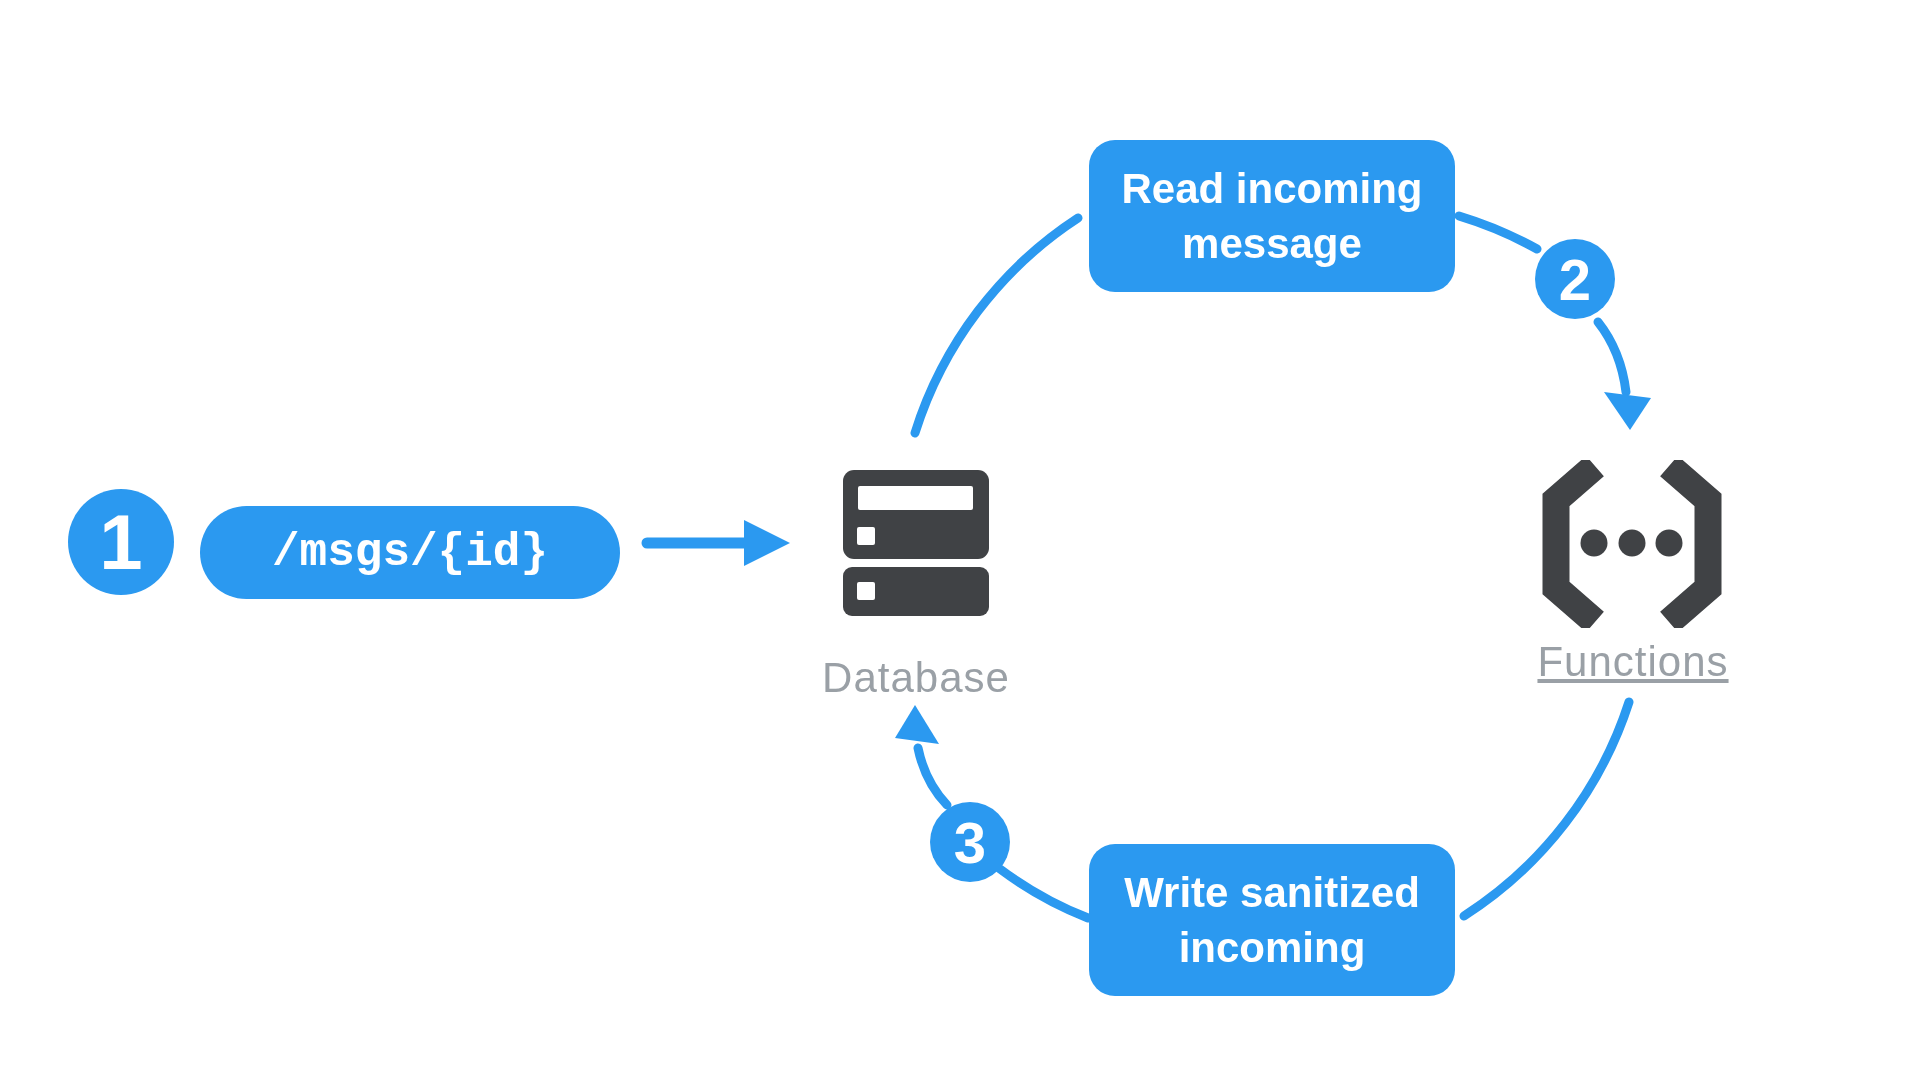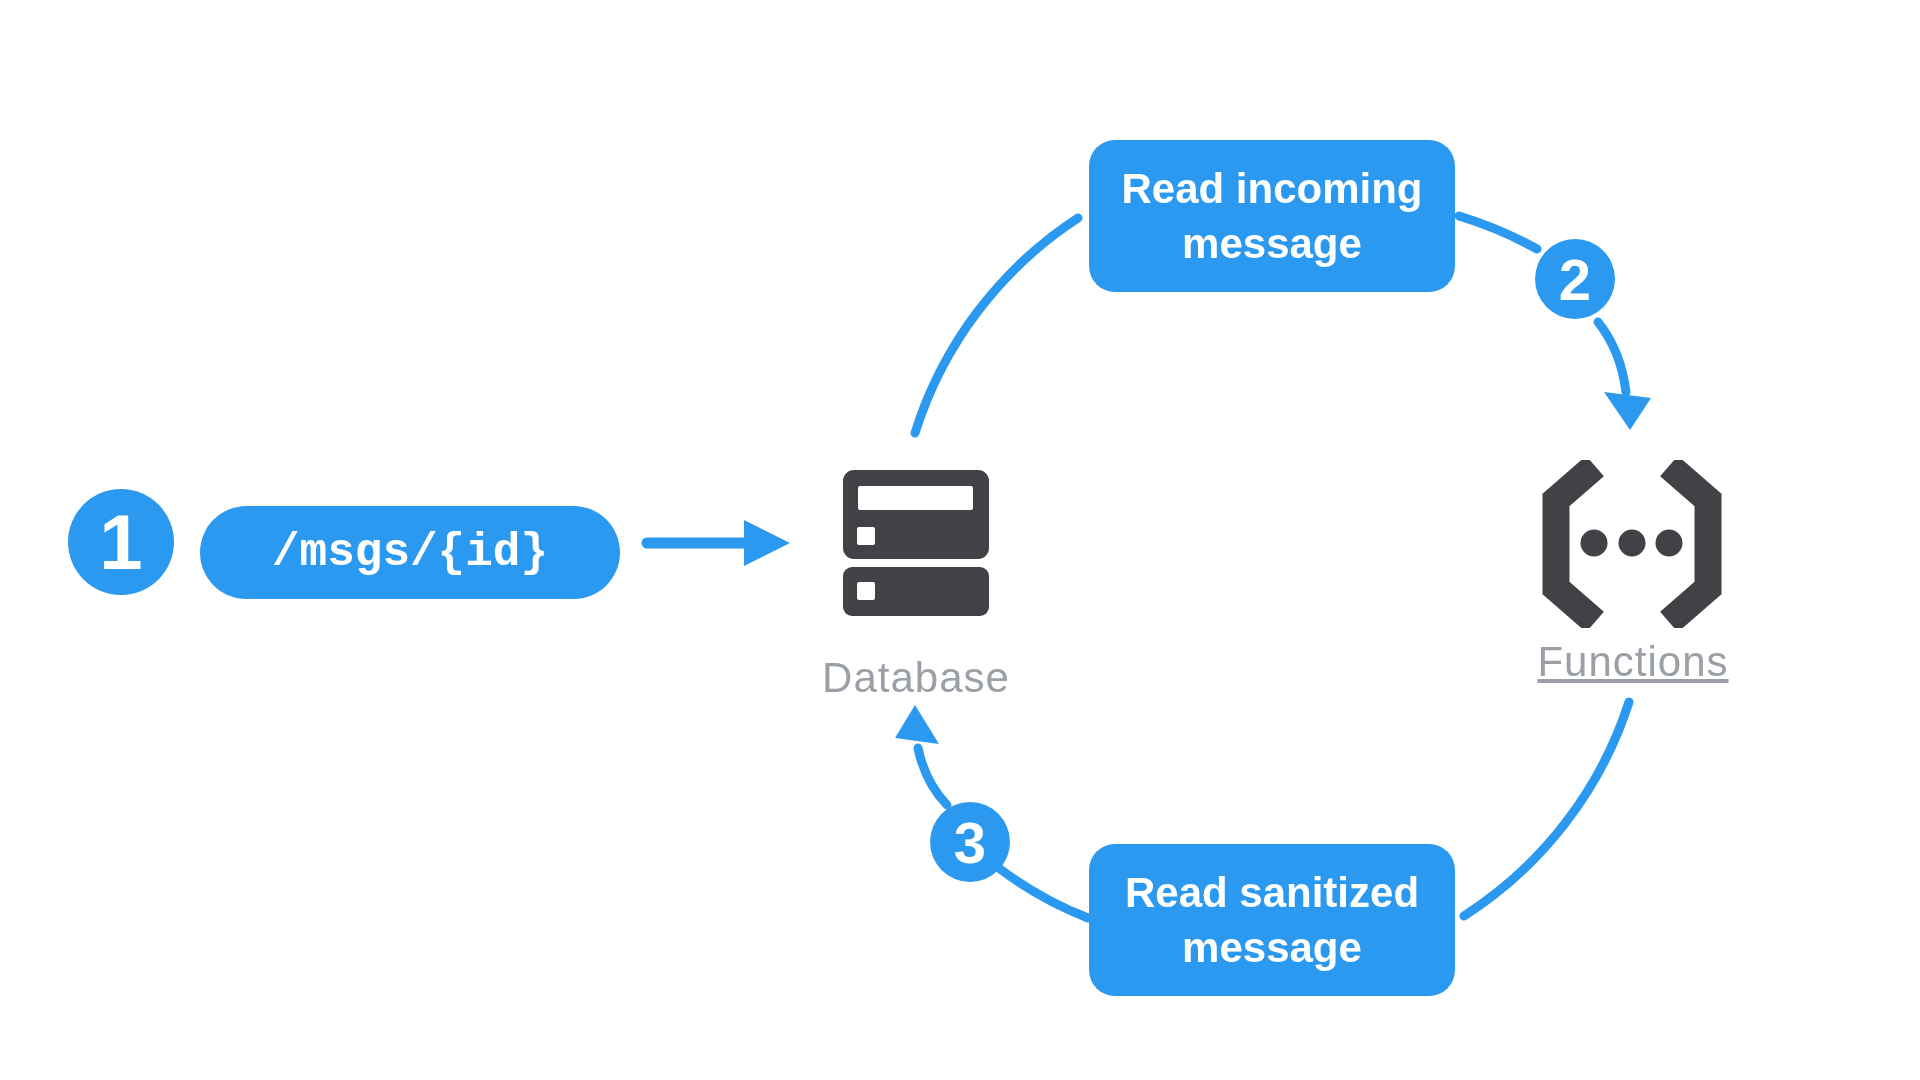--- a/index.html
+++ b/index.html
@@ -169,20 +169,20 @@
 
   <div class="flow-box read-box">
     <span>Read incoming message</span>
   </div>
 
   <div class="badge badge-2">
     <span>2</span>
   </div>
 
   <div class="flow-box write-box">
-    <span>Read sanitized message</span>
+    <span>Write sanitized incoming</span>
   </div>
 
   <div class="badge badge-3">
     <span>3</span>
   </div>
 
 </div>
 
 </body></html>

